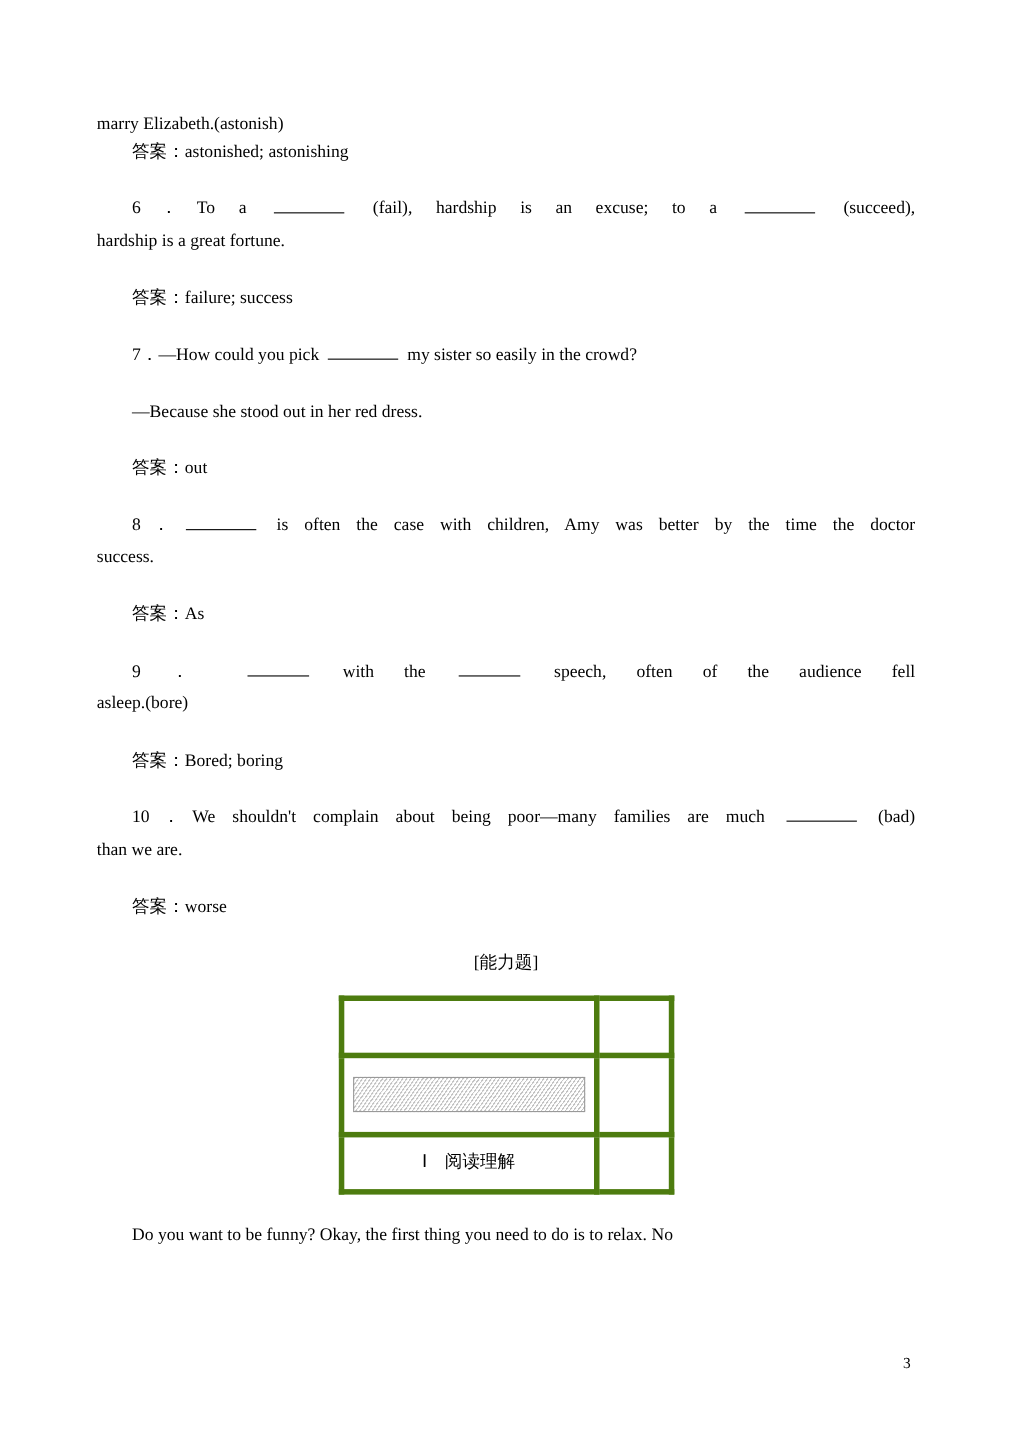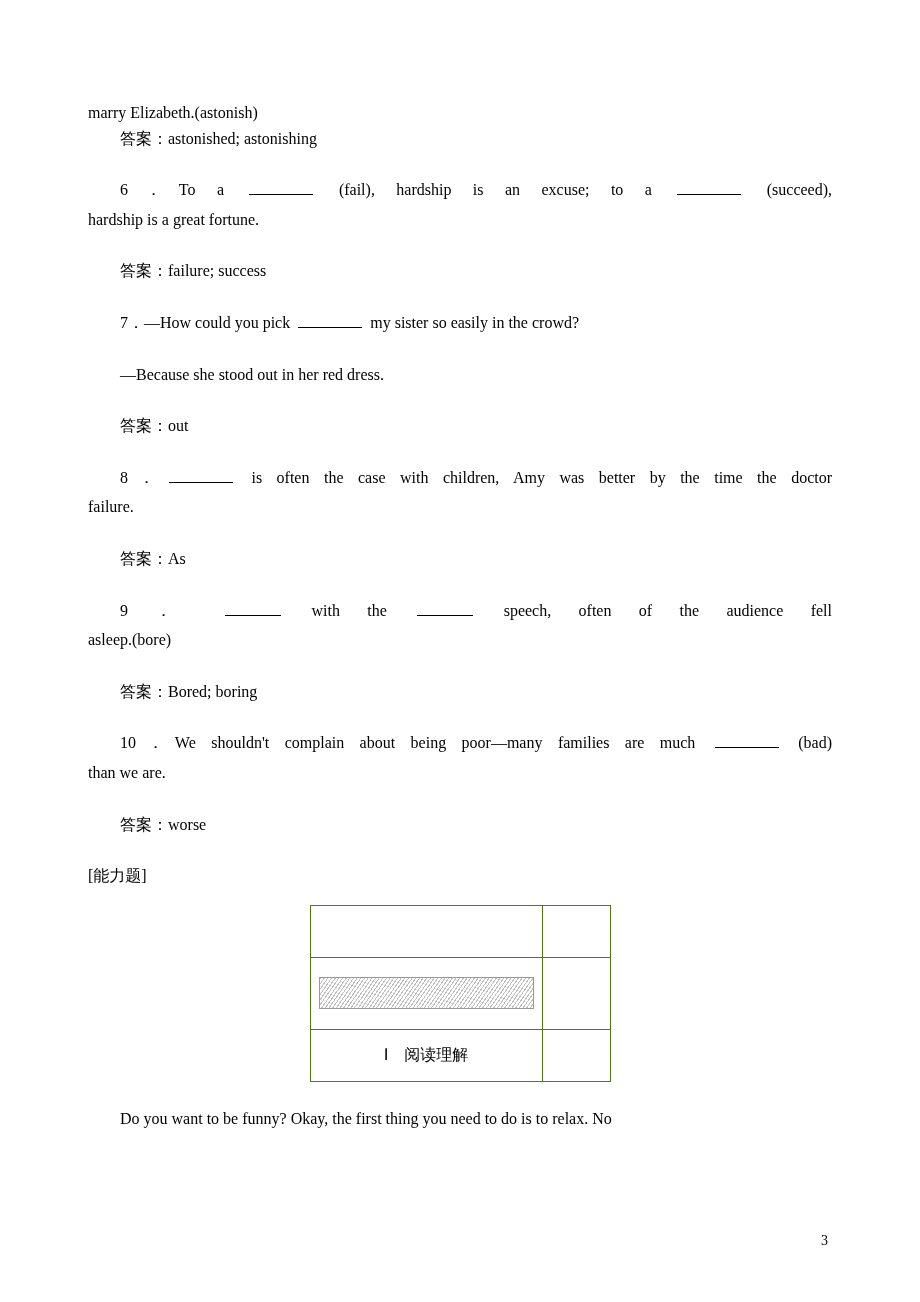--- a/index.html
+++ b/index.html
@@ -37,33 +37,33 @@
     width: 56px;
     height: 1em;
     vertical-align: baseline;
     margin: 0 3px;
   }
   .answer {
     text-indent: 2em;
     margin-bottom: 26px;
   }
   .section-title {
-    text-align: left;
+    text-align: center;
     margin: 20px 0 16px 0;
   }
   .table-wrap {
     display: flex;
     justify-content: center;
     margin-bottom: 24px;
   }
   table {
     border-collapse: collapse;
   }
   td {
-    border: 1px solid #4d7c0f;
+    border: 5px solid #4d7c0f;
     padding: 0;
     vertical-align: middle;
   }
   .td-left {
     width: 232px;
   }
   .td-right {
     width: 68px;
   }
   .tr1 td { height: 52px; }
@@ -155,21 +155,21 @@
 </div>
 
 <div class="answer">
   <span>答案：</span><span>out</span>
 </div>
 
 <div class="q8a">
   <span>8．</span><span class="blank"></span><span> is often the case with children, Amy was better by the time the doctor</span>
 </div>
 <div class="q8b">
-  <span>failure.</span>
+  <span>success.</span>
 </div>
 
 <div class="answer">
   <span>答案：</span><span>As</span>
 </div>
 
 <div class="q9">
   <span>9 ． </span><span class="blank-short"></span><span>  with the </span><span class="blank-short"></span><span>  speech, often of the audience fell</span>
 </div>
 <div class="q9b">

